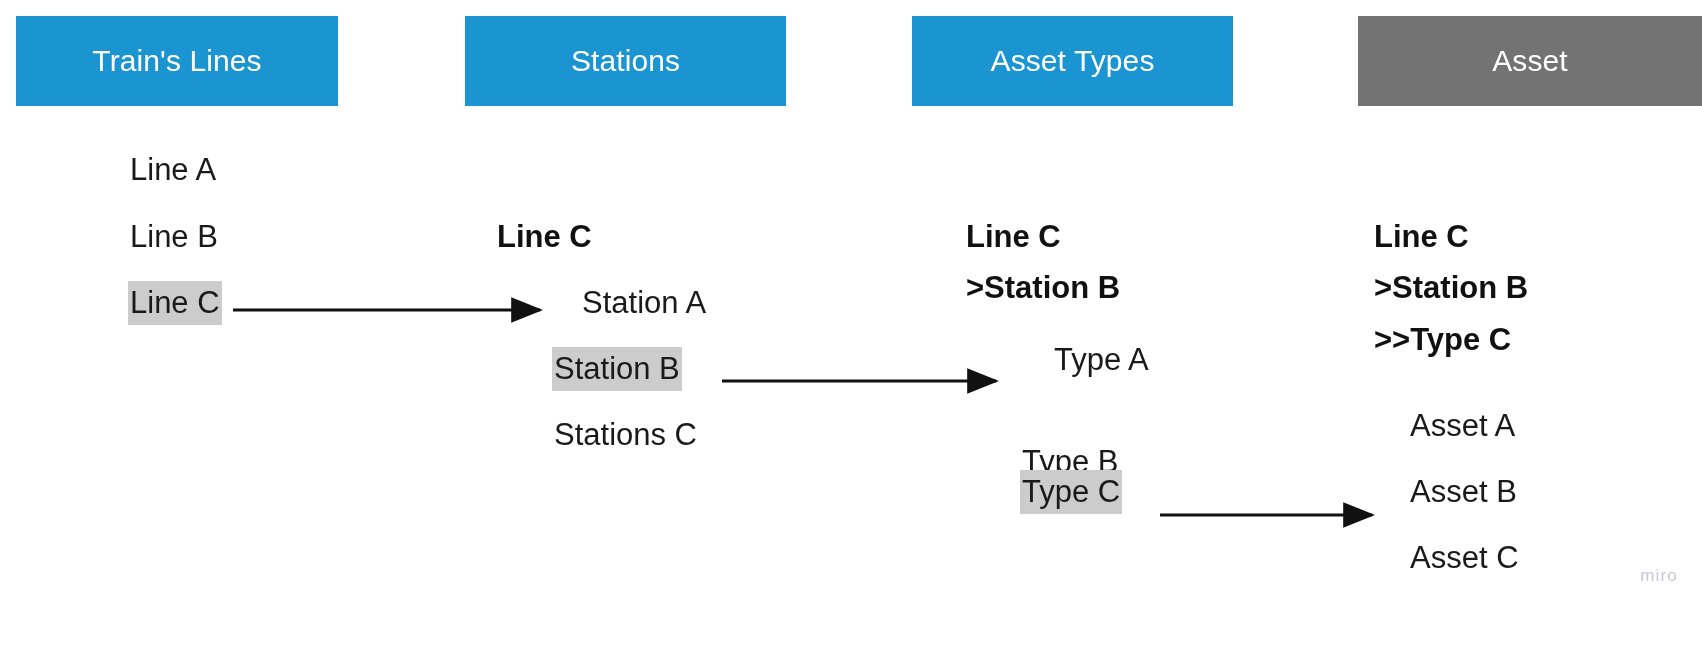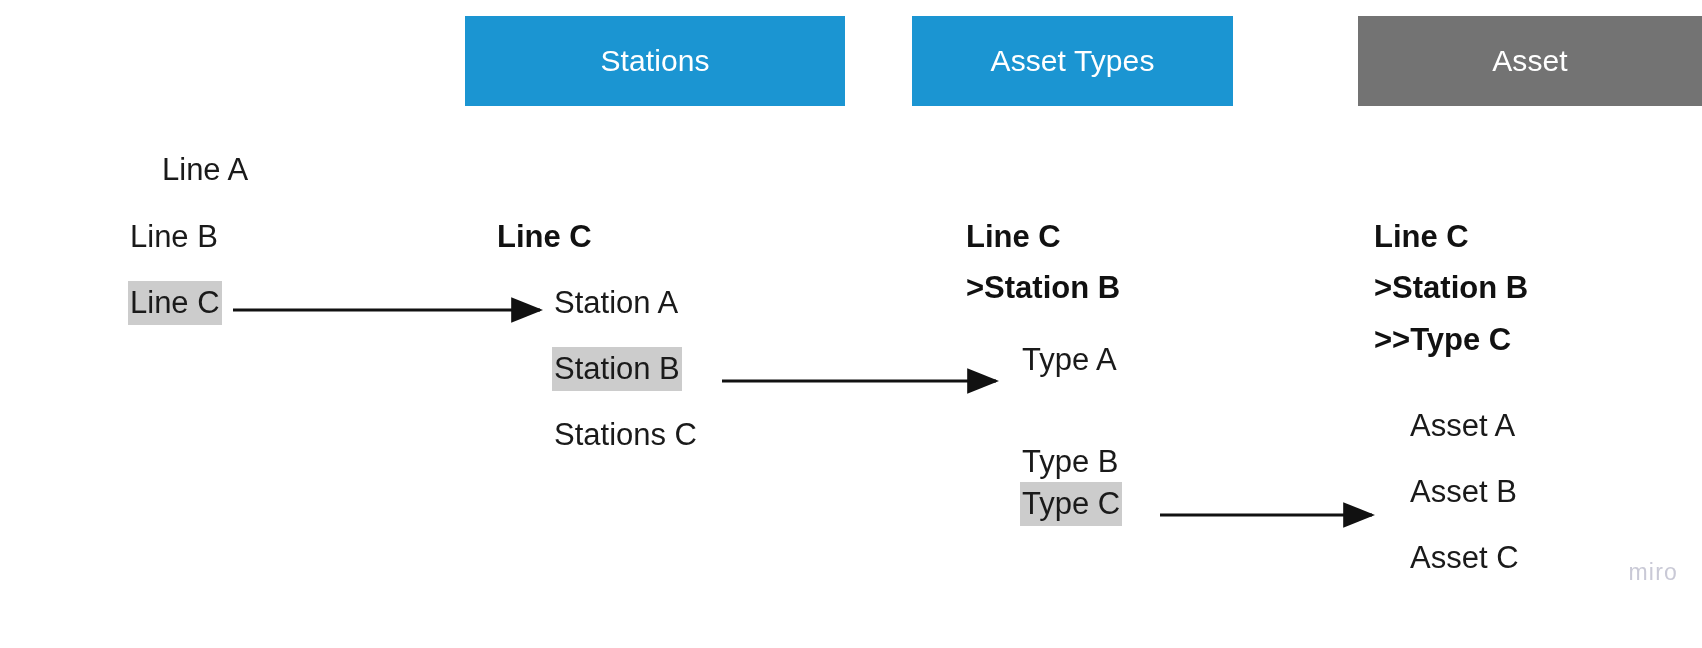--- a/index.html
+++ b/index.html
@@ -29,21 +29,21 @@
     display: flex;
     align-items: center;
     justify-content: center;
     color: #ffffff;
     font-size: 30px;
     font-weight: 400;
     letter-spacing: 0.1px;
     height: 90px;
   }
   .chip-0 { left: 16px;   top: 16px; width: 322px; background: #1b95d2; }
-  .chip-1 { left: 465px;  top: 16px; width: 380px; background: #1b95d2; }
+  .chip-1 { left: 465px;  top: 16px; width: 321px; background: #1b95d2; }
   .chip-2 { left: 912px;  top: 16px; width: 321px; background: #1b95d2; text-align: right; }
   .chip-3 { left: 1358px; top: 16px; width: 344px; background: #737373; }
 
   
   .column {
     position: absolute;
     top: 0;
   }
   .col-0 { left: 0px; }
   .col-1 { left: 0px; }
@@ -80,82 +80,85 @@
     width: 1702px;
     height: 648px;
     pointer-events: none;
   }
 
   
   .watermark {
     position: absolute;
     right: 24px;
     bottom: 62px;
-    font-size: 23px;
+    font-size: 17px;
     color: #c9c9d6;
     letter-spacing: 1.2px;
     font-weight: 400;
   }
 </style>
 </head>
 <body>
 
 <div class="canvas">
 
+  <div class="header-chip chip-0">
+    <span>Train's Lines</span>
+  </div>
   <div class="header-chip chip-1">
     <span>Stations</span>
   </div>
   <div class="header-chip chip-2">
     <span>Asset Types</span>
   </div>
   <div class="header-chip chip-3">
     <span>Asset</span>
   </div>
 
   <div class="column col-0">
-    <div class="node" style="left:128px; top:148px;margin-left:32px;">
+    <div class="node" style="left:128px; top:148px;">
       <span class="plain">Line A</span>
     </div>
     <div class="node" style="left:128px; top:215px;">
       <span class="plain">Line B</span>
     </div>
     <div class="node" style="left:128px; top:281px;">
       <span class="hl">Line C</span>
     </div>
   </div>
 
   <div class="column col-1">
     <div class="node bold" style="left:495px; top:215px;">
       <span class="plain">Line C</span>
     </div>
-    <div class="node" style="left:552px; top:281px;">
+    <div class="node" style="left:580px; top:281px;">
       <span class="plain">Station A</span>
     </div>
     <div class="node" style="left:552px; top:347px;">
       <span class="hl">Station B</span>
     </div>
     <div class="node" style="left:552px; top:413px;">
       <span class="plain">Stations C</span>
     </div>
   </div>
 
   <div class="column col-2">
     <div class="node bold" style="left:964px; top:215px;">
       <span class="plain">Line C</span>
     </div>
     <div class="node bold" style="left:964px; top:266px;">
       <span class="plain">&gt;Station B</span>
     </div>
-    <div class="node" style="left:1020px; top:338px;">
+    <div class="node" style="left:1052px; top:338px;">
       <span class="plain">Type A</span>
     </div>
     <div class="node" style="left:1020px; top:404px;margin-top:36px;">
       <span class="plain">Type B</span>
     </div>
-    <div class="node" style="left:1020px; top:470px;margin-top:12px;">
+    <div class="node" style="left:1020px; top:470px;">
       <span class="hl">Type C</span>
     </div>
   </div>
 
   <div class="column col-3">
     <div class="node bold" style="left:1372px; top:215px;">
       <span class="plain">Line C</span>
     </div>
     <div class="node bold" style="left:1372px; top:266px;">
       <span class="plain">&gt;Station B</span>

